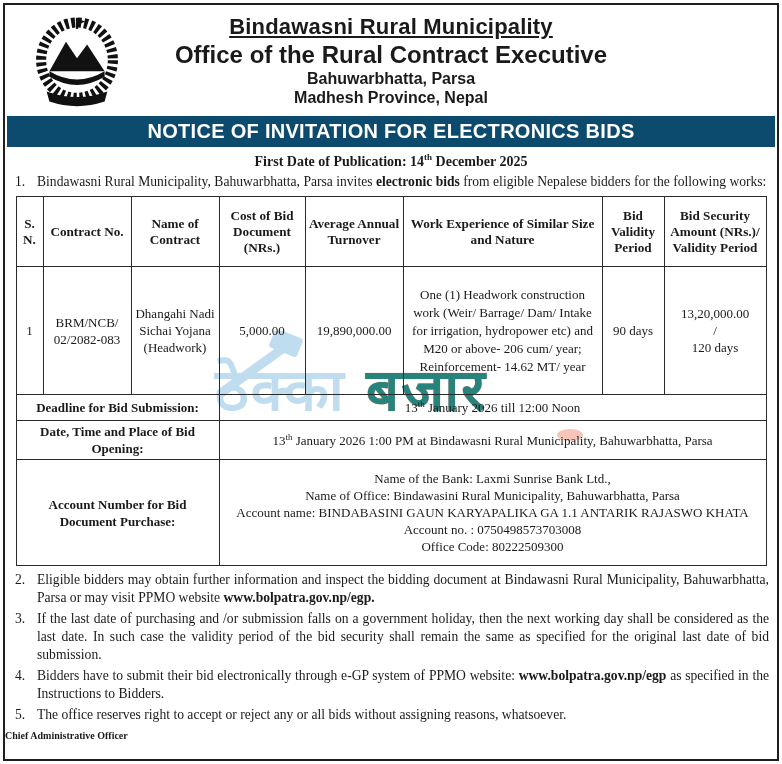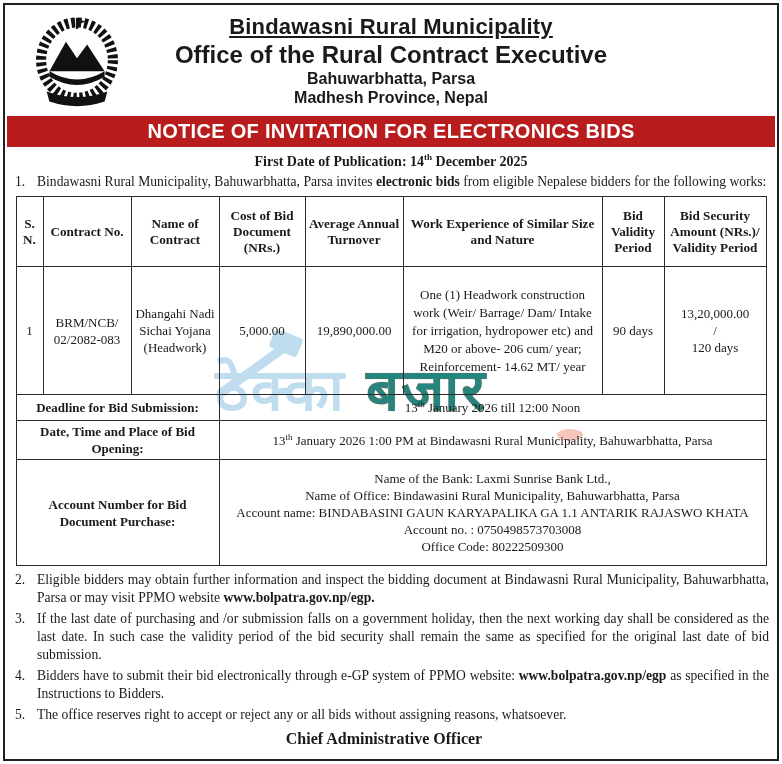--- a/index.html
+++ b/index.html
@@ -12,21 +12,21 @@
     border:2px solid #1f1f1f; background:#ffffff;
   }
   
   .header { position:relative; padding:8px 10px 4px 10px; text-align:center; }
   .emblem { position:absolute; left:26px; top:8px; width:92px; height:98px; }
   .title1 { font-family:"Liberation Sans", sans-serif; font-weight:bold; font-size:22px; line-height:27px; letter-spacing:0.2px;text-decoration:underline; }
   .title2 { font-family:"Liberation Sans", sans-serif; font-weight:bold; font-size:24px; line-height:29px; }
   .addr   { font-family:Liberation Sans, sans-serif; font-weight:bold; font-size:16px; line-height:19px; }
   
   .banner {
-    margin:5px 2px 0 2px; background:#b91c1c; color:#ffffff; text-align:center;
+    margin:5px 2px 0 2px; background:#0c4a6e; color:#ffffff; text-align:center;
     font-family:"Liberation Sans", sans-serif; font-weight:bold; font-size:20px;
     line-height:31px; height:31px; letter-spacing:0.3px;
   }
   
   .publine { text-align:center; font-weight:bold; font-size:14px; margin-top:7px; }
   sup { font-size:9px; vertical-align:super; line-height:0; }
   .numitem { display:flex; margin:3px 8px 0 8px; font-size:13.6px; line-height:18px; }
   .numitem .num { width:22px; flex:0 0 22px; text-align:left; padding-left:2px; }
   .numitem .body { flex:1; text-align:justify; }
   
@@ -45,21 +45,21 @@
     position:absolute; left:210px; top:340px; z-index:1; pointer-events:none;
     font-weight:bold; font-size:58px; line-height:90px; white-space:nowrap;
     font-family:"DejaVu Sans", sans-serif; opacity:0.9;
   }
   .wm1 { letter-spacing:2px; }
   .wm2 { letter-spacing:2px; }
   .wm-hammer { position:absolute; left:-2px; top:-14px; }
   .wm-dot { position:absolute; left:342px; top:84px; width:26px; height:12px;
             border-radius:50%; background:#f6c0b4; }
   
-  .signature { text-align:center; font-weight:bold; font-size:16px; margin:6px 14px 12px 0; }
+  .signature { text-align:left; font-weight:bold; font-size:10px; margin:6px 14px 12px 0; }
 </style>
 </head>
 <body>
 
 <div class="page">
   <div class="frame">
 
     <div class="watermark">
       <svg class="wm-hammer" width="110" height="70" viewBox="0 0 110 70">
         <line x1="8" y1="62" x2="72" y2="16" stroke="#b9d9ee" stroke-width="9" stroke-linecap="round"></line>

